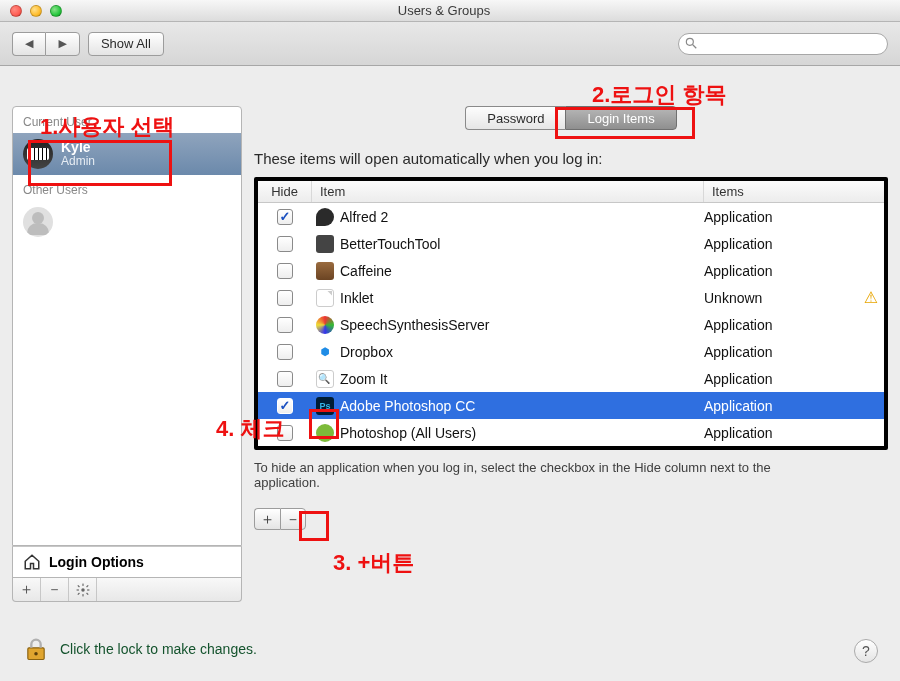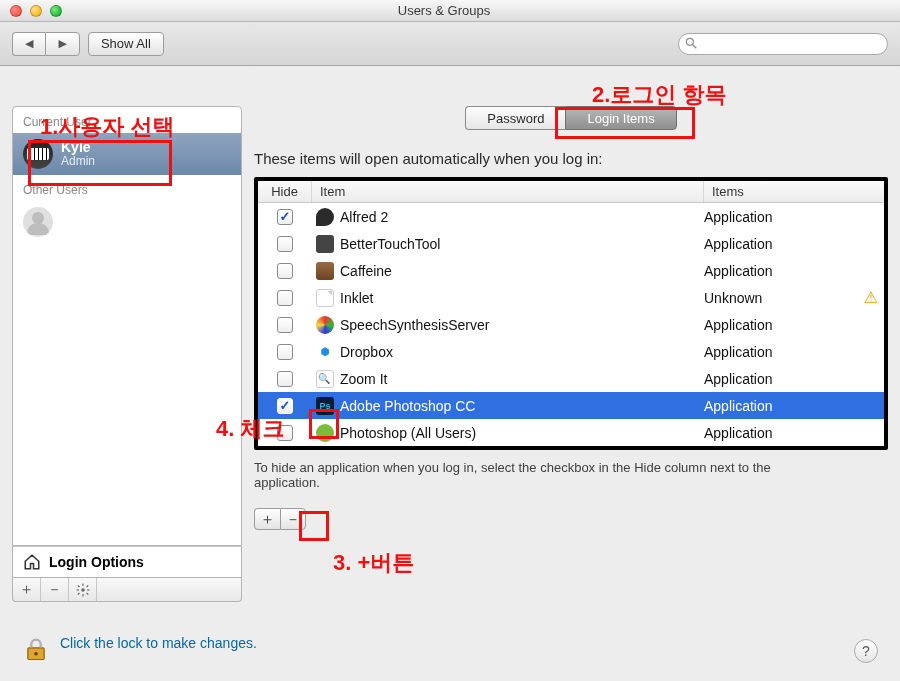--- a/index.html
+++ b/index.html
@@ -253,22 +253,22 @@
     display:flex; align-items:center; justify-content:center;
     font-size: 15px; color:#444;
     cursor: default;
   }
   .pm-btn:first-child { border-radius:4px 0 0 4px; border-right:none; }
   .pm-btn:last-child  { border-radius:0 4px 4px 0; }
 
   
   .lock-row {
     position: absolute; left: 22px; bottom: 18px;
-    display:flex; gap:10px;
-    font-size: 14px; color:#0369a1;
+    display:flex; align-items:center; gap:10px;
+    font-size: 14px; color:#14532d;
   }
   .lock-ico { width:28px; height:28px; }
   .help-btn {
     position:absolute; right:22px; bottom:18px;
     width:24px; height:24px; border-radius:50%;
     border:1px solid #aaa;
     background: linear-gradient(#fff,#e4e4e4);
     display:flex; align-items:center; justify-content:center;
     font-size:14px; color:#555;
     cursor: default;

